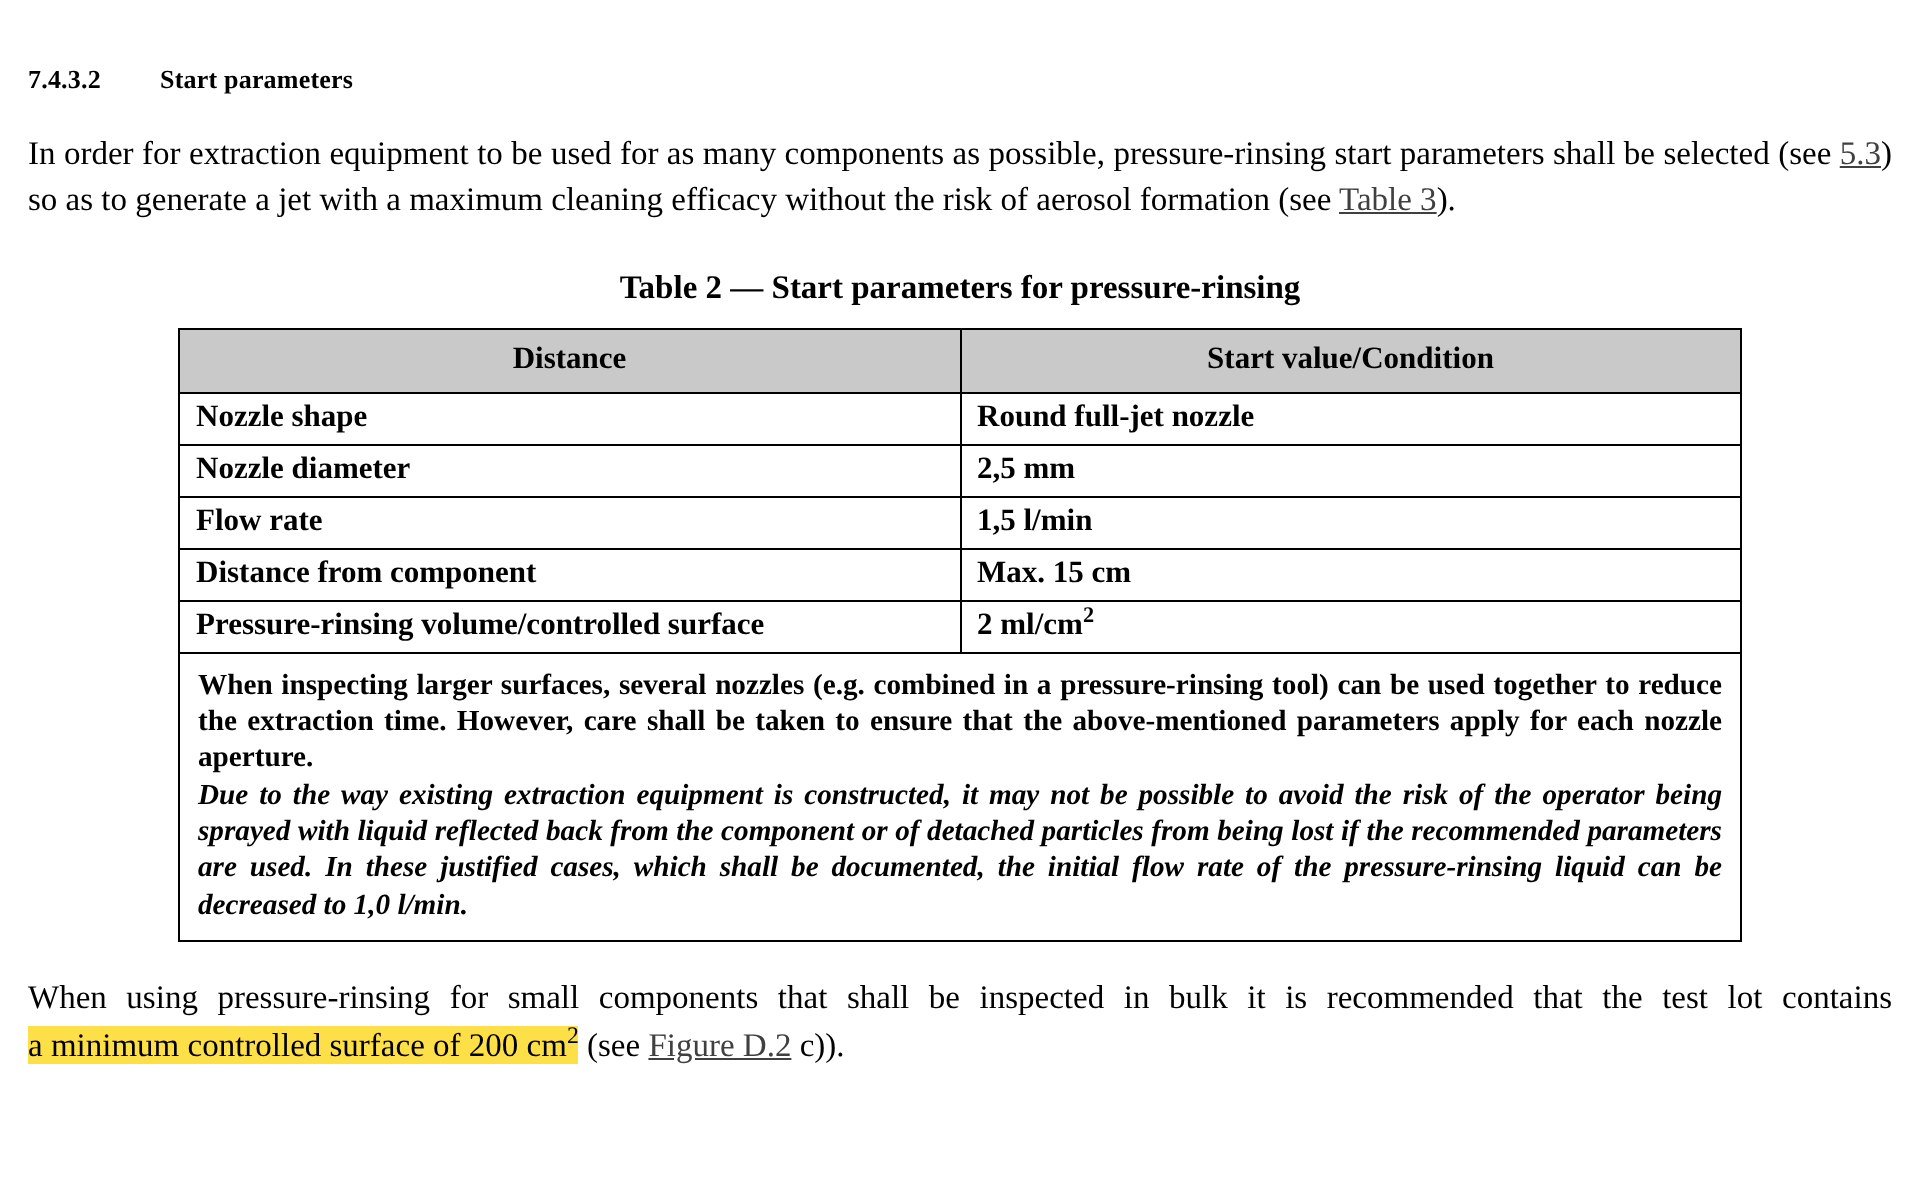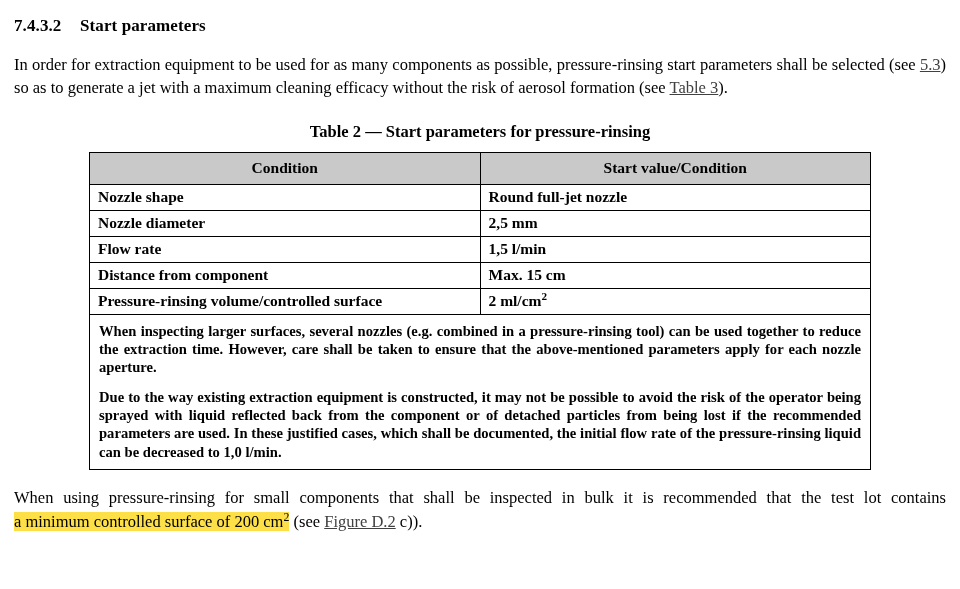--- a/index.html
+++ b/index.html
@@ -15,23 +15,23 @@
     overflow: hidden;
   }
   .page {
     position: relative;
     width: 960px;
     height: 589px;
     box-sizing: border-box;
     padding: 12px 14px 0 14px;
   }
   .clause-head {
-    font-size: 17px;
+    font-size: 13px;
     font-weight: bold;
-    margin: 4px 0 0 0;
+    margin: 20px 0 0 0;
     letter-spacing: 0.1px;
   }
   .clause-head .num {
     display: inline-block;
     width: 66px;
   }
   .body-par {
     font-size: 16.5px;
     line-height: 1.38;
     text-align: justify;
@@ -77,21 +77,21 @@
     font-weight: bold;
     font-size: 14.6px;
     line-height: 1.26;
     text-align: justify;
     padding: 7px 9px 8px 9px;
   }
   table.t2 td.note p {
     margin: 0;
   }
   table.t2 td.note p + p {
-    margin-top: 11px;
+    font-style: italic;
   }
   sup {
     font-size: 0.72em;
     vertical-align: super;
     line-height: 0;
   }
   .closing-par {
     font-size: 16.5px;
     line-height: 1.42;
     margin: 16px 0 0 0;
@@ -115,21 +115,21 @@
 
   <p class="body-par">
     <span>In order for extraction equipment to be used for as many components as possible, pressure-rinsing start parameters shall be selected (see </span><a class="link" href="#">5.3</a><span>) so as to generate a jet with a maximum cleaning efficacy without the risk of aerosol formation (see </span><a class="link" href="#">Table 3</a><span>).</span>
   </p>
 
   <div class="table-title">Table 2 — Start parameters for pressure-rinsing</div>
 
   <table class="t2">
     <thead>
       <tr>
-        <th>Condition</th>
+        <th>Distance</th>
         <th>Start value/Condition</th>
       </tr>
     </thead>
     <tbody>
       <tr>
         <td class="param">Nozzle shape</td>
         <td class="val">Round full-jet nozzle</td>
       </tr>
       <tr>
         <td class="param">Nozzle diameter</td>

